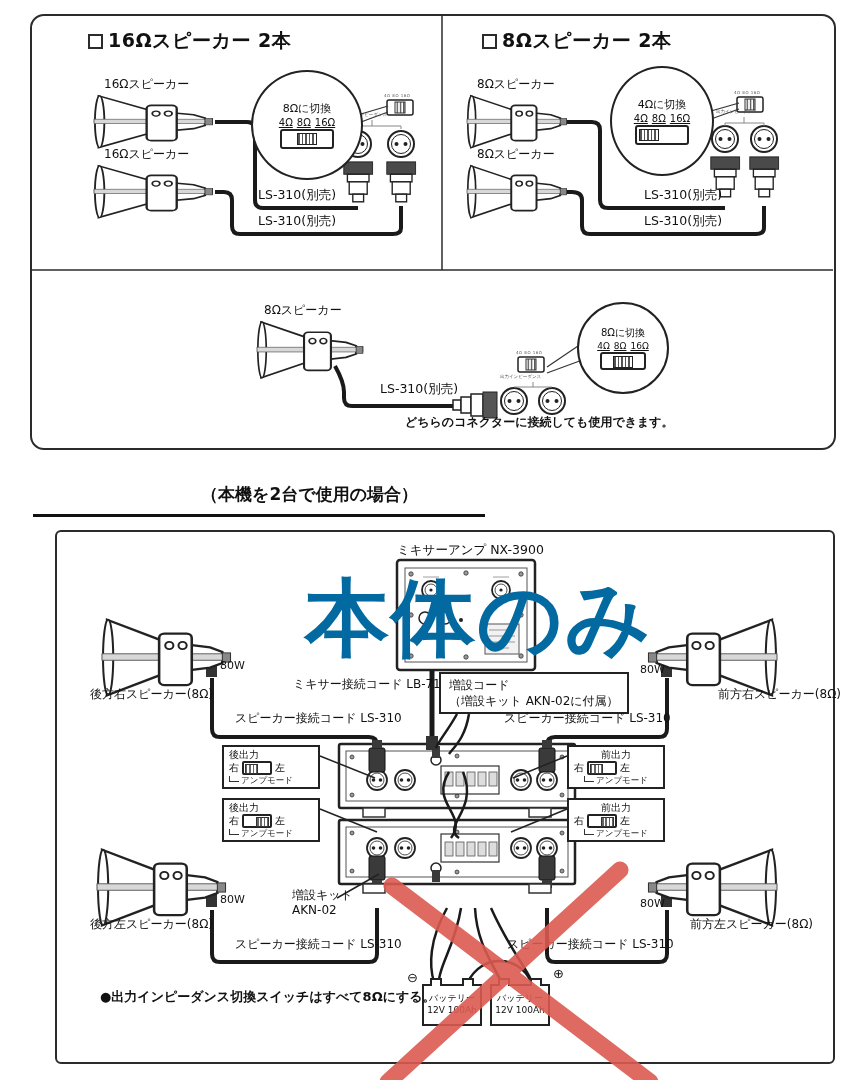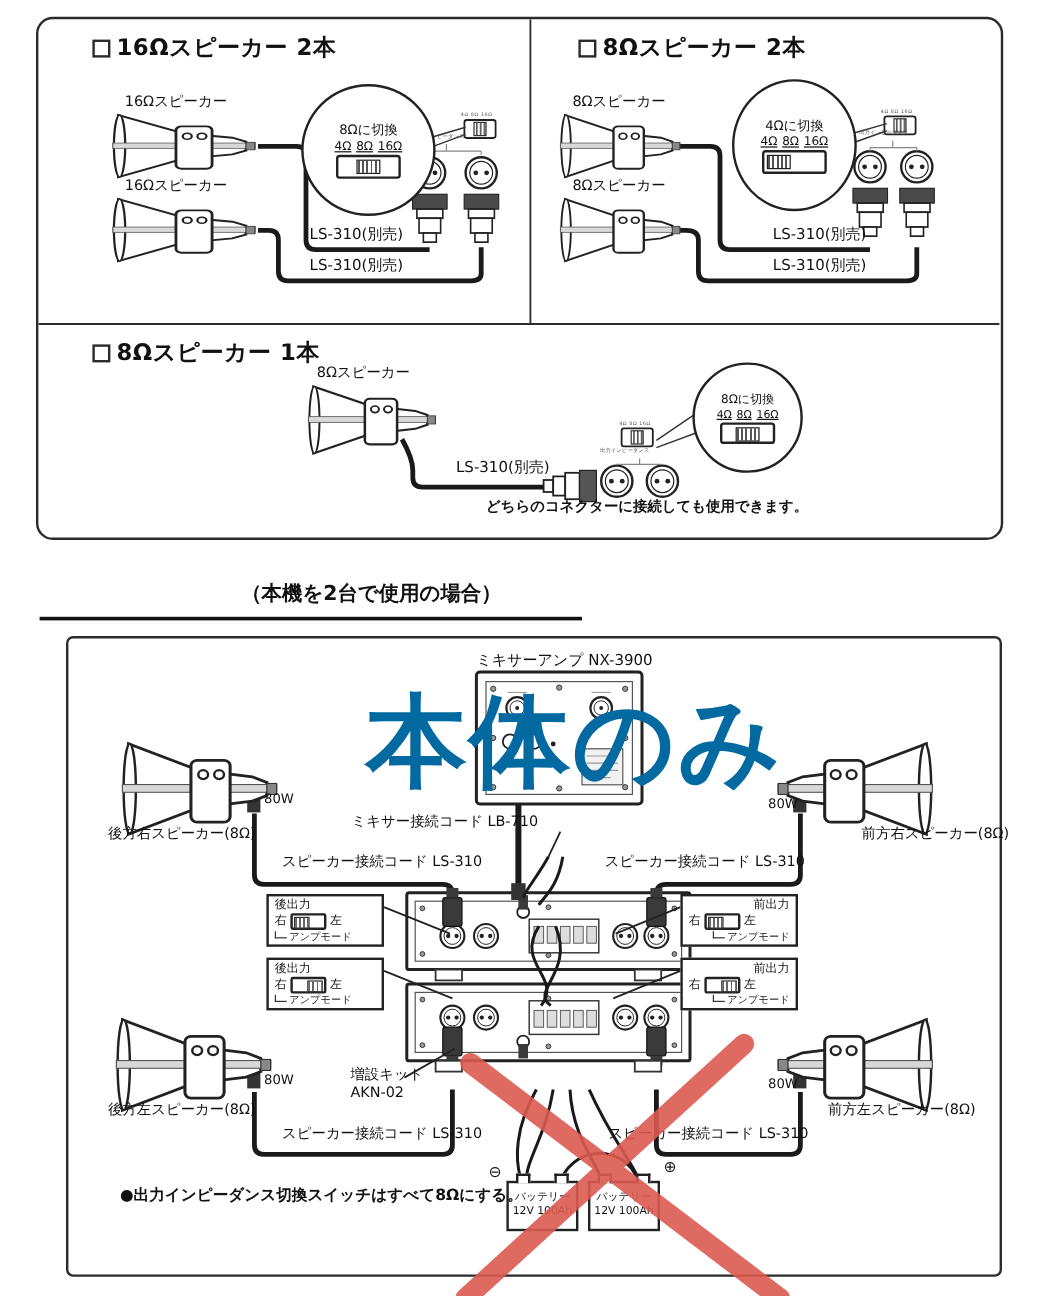--- a/index.html
+++ b/index.html
@@ -28,21 +28,21 @@
 .h-title{position:absolute;font-size:34px;font-weight:bold;letter-spacing:1px}
 .h-sub{position:absolute;font-size:17px;font-weight:bold}
 .h-rule{position:absolute;border-top:3px solid #111;width:452px}
 .swbox{position:absolute;width:98px;height:44px;border:2px solid #222;background:#fff;z-index:2;font-size:10px;padding:2px 5px;line-height:1.15}
 .swbox .sw-row{display:flex;align-items:center;gap:3px;margin-top:0px}
 .sslot{position:relative;display:inline-block;width:30px;height:14px;border:2px solid #222;border-radius:2px;background:#fff}
 .sknob{position:absolute;top:1px;width:13px;height:10px;border:1px solid #333;background:repeating-linear-gradient(90deg,#666 0 1.5px,#fff 1.5px 3.4px)}
 .sknob.l{left:1px}.sknob.r{right:1px}
 .sw-mode{font-size:8.5px;margin-top:1px}
 .sw-mode::before{content:"";display:inline-block;width:9px;height:5px;border-left:1.5px solid #333;border-bottom:1.5px solid #333;margin-right:2px;vertical-align:1px}
-.tr{text-align:right}
+.tr{text-align:center}
 .extbox{position:absolute;border:2px solid #222;background:#fff;padding:3px 8px;font-size:12px;line-height:1.35;z-index:2;white-space:nowrap}
 .battery{position:absolute;width:60px;height:42px;border:2px solid #222;background:#fff;font-size:9px;text-align:center;padding-top:7px;z-index:2;line-height:1.3}
 .battery .term{position:absolute;top:-8px;width:12px;height:8px;border:2px solid #222;border-bottom:none;background:#fff}
 .polar{position:absolute;font-size:13px;z-index:2}
 .redtext{position:absolute;z-index:6;font-weight:bold;font-size:84px;letter-spacing:2px;line-height:1;white-space:nowrap}
 .kit-lb{font-size:12px;line-height:1.25}
 </style>
 </head>
 <body>
 
@@ -178,21 +178,21 @@
     <use href="#miniswitch" transform="translate(486,341)"></use>
     <g stroke="#333" stroke-width="1.2">
       <line x1="546" y1="330" x2="515" y2="351"></line>
         <line x1="553" y1="343" x2="515" y2="357"></line>
     </g>
     <g stroke="#888" stroke-width="1">
       <path fill="none" d="M501,366 V371 M482,371 H520"></path>
     </g>
   </svg>
 
-  <div class="lb sec-title" style="left:45px;top:14px"><span class="chk"></span><span>16Ωスピーカー 2本</span></div>
+  <div class="lb sec-title" style="left:56px;top:14px"><span class="chk"></span><span>16Ωスピーカー 2本</span></div>
   <div class="lb spk-lb" style="left:72px;top:62px">16Ωスピーカー</div>
   <div class="lb spk-lb" style="left:72px;top:132px">16Ωスピーカー</div>
   <div class="lb cable-lb" style="left:226px;top:172px">LS-310(別売)</div>
   <div class="lb cable-lb" style="left:226px;top:198px">LS-310(別売)</div>
   <div class="lb micro" style="left:352px;top:78px">4Ω 8Ω 16Ω</div>
   <div class="lb imp-lb" style="left:314px;top:96px">出力インピーダンス</div>
   <div class="callout" style="left:219px;top:54px;width:112px;height:110px">
     <div class="co-title">8Ωに切換</div>
     <div class="co-ohms"><span>4Ω</span><span>8Ω</span><span>16Ω</span></div>
     <div class="slot">
@@ -208,21 +208,20 @@
   <div class="lb micro" style="left:702px;top:75px">4Ω 8Ω 16Ω</div>
   <div class="lb imp-lb" style="left:684px;top:93px">出力インピーダンス</div>
   <div class="callout" style="left:578px;top:50px;width:104px;height:110px">
     <div class="co-title">4Ωに切換</div>
     <div class="co-ohms"><span>4Ω</span><span>8Ω</span><span>16Ω</span></div>
     <div class="slot">
         <div class="knob l"></div>
       </div>
   </div>
 
-  <div class="lb sec-title" style="left:45px;top:268px"><span class="chk"></span><span>8Ωスピーカー 1本</span></div>
   <div class="lb spk-lb" style="left:232px;top:288px">8Ωスピーカー</div>
   <div class="lb cable-lb" style="left:348px;top:366px">LS-310(別売)</div>
   <div class="lb micro" style="left:484px;top:335px">4Ω 8Ω 16Ω</div>
   <div class="lb imp-lb" style="left:468px;top:358px">出力インピーダンス</div>
   <div class="callout small" style="left:545px;top:286px;width:92px;height:92px">
     <div class="co-title">8Ωに切換</div>
     <div class="co-ohms"><span>4Ω</span><span>8Ω</span><span>16Ω</span></div>
     <div class="slot">
         <div class="knob mid"></div>
       </div>
@@ -321,20 +320,24 @@
       <line x1="263" y1="277" x2="320" y2="300"></line>
       <line x1="510" y1="224" x2="456" y2="246"></line>
       <line x1="510" y1="277" x2="454" y2="300"></line>
       <line x1="280" y1="366" x2="322" y2="342"></line>
       <line x1="410" y1="161" x2="400" y2="182"></line>
     </g>
   </svg>
 
   <div class="lb" style="left:340px;top:11px;font-size:12.5px">ミキサーアンプ NX-3900</div>
   <div class="lb" style="left:236px;top:146px;font-size:12px">ミキサー接続コード LB-710</div>
+  <div class="extbox" style="left:382px;top:140px">
+    <div>増設コード</div>
+    <div>（増設キット AKN-02に付属）</div>
+  </div>
   <div class="lb spk-lb" style="left:33px;top:156px">後方右スピーカー(8Ω)</div>
   <div class="lb spk-lb" style="left:661px;top:156px">前方右スピーカー(8Ω)</div>
   <div class="lb spk-lb" style="left:33px;top:386px">後方左スピーカー(8Ω)</div>
   <div class="lb spk-lb" style="left:633px;top:386px">前方左スピーカー(8Ω)</div>
   <div class="lb" style="left:163px;top:128px;font-size:11px">80W</div>
   <div class="lb" style="left:583px;top:132px;font-size:11px">80W</div>
   <div class="lb" style="left:163px;top:362px;font-size:11px">80W</div>
   <div class="lb" style="left:583px;top:366px;font-size:11px">80W</div>
   <div class="lb" style="left:178px;top:180px;font-size:12px">スピーカー接続コード LS-310</div>
   <div class="lb" style="left:447px;top:180px;font-size:12px">スピーカー接続コード LS-310</div>

